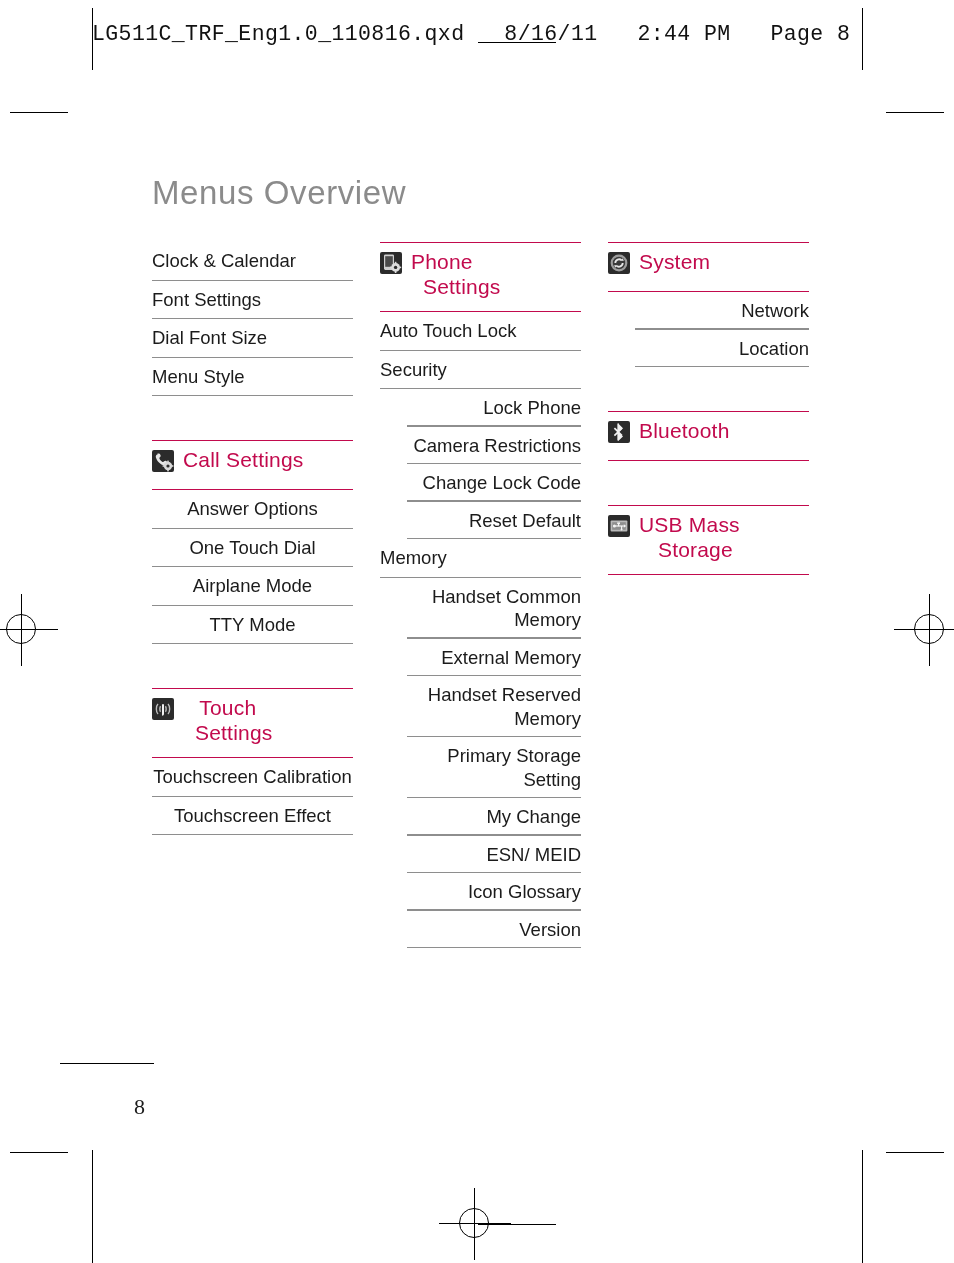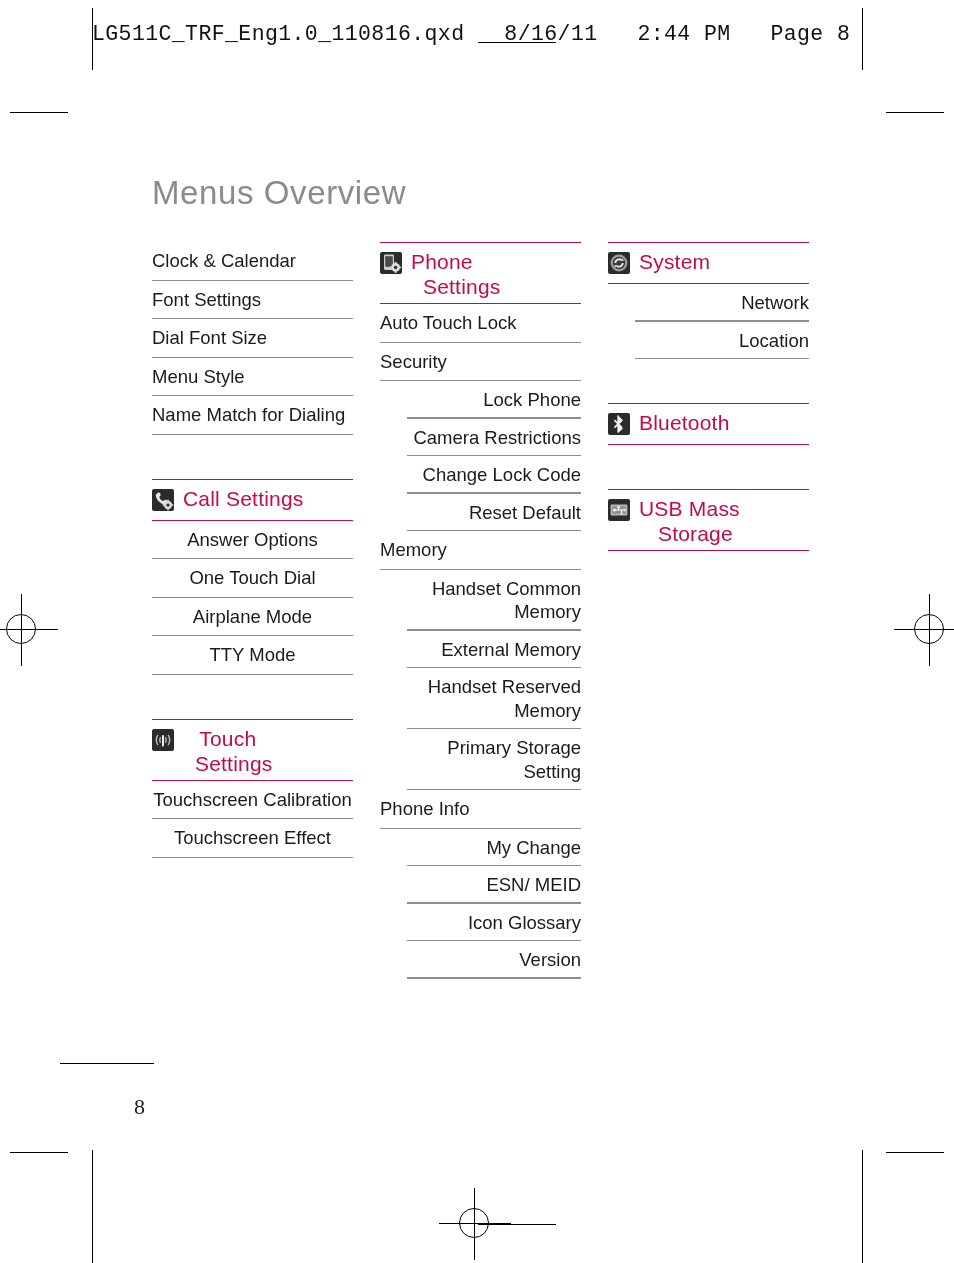--- a/index.html
+++ b/index.html
@@ -88,21 +88,21 @@
   .col.col-mid { margin-left: 27px; }
   .col.col-right { margin-left: 27px; }
 
   .group { margin-bottom: 0; }
   .group + .group { margin-top: 44px; text-align: center; }
 
   .grp-head {
     position: relative;
     border-top: 1.6px solid #c20a4d;
     border-bottom: 1.6px solid #c20a4d;
-    padding: 6px 0 4px 0;
+    padding: 6px 0 12px 0;
     display: flex;
     align-items: flex-start;
     min-height: 30px;
   }
   .grp-head .ico {
     width: 22px;
     height: 22px;
     flex: 0 0 22px;
     margin-top: 3px;
     margin-right: 9px;
@@ -200,21 +200,20 @@
 
 <h1 class="page-title">Menus Overview</h1>
 
 <div class="columns" id="columns-root">
     <div class="col">
       <div class="group">
         <div class="item">Clock &amp; Calendar</div>
         <div class="item">Font Settings</div>
         <div class="item">Dial Font Size</div>
         <div class="item">Menu Style</div>
-        <div class="item">Name Match for Dialing</div>
       </div>
       <div class="group">
         <div class="grp-head">
           <span class="ico">
             <svg width="22" height="22" viewBox="0 0 22 22">
               <path d="M5.5 3.6c1.6-.5 2.6.2 3 1.3.4 1.1-.1 1.9-.7 2.4-.5.4-.6.8-.3 1.4.6 1.3 1.7 2.5 3 3.2.6.3 1 .2 1.4-.3.5-.6 1.3-1 2.3-.6 1.1.4 1.8 1.4 1.3 3-.4 1.3-1.8 2-3.4 1.6-3.6-.9-7.2-4.4-8.2-8-.4-1.6.3-3 1.6-3z" fill="#e6e6e6"></path>
               <circle cx="16" cy="16" r="4.2" fill="#d8d8d8"></circle>
               <circle cx="16" cy="16" r="1.6" fill="#2b2b2b"></circle>
               <g fill="#d8d8d8">
                 <rect x="15.2" y="10.6" width="1.6" height="2.4"></rect>
@@ -273,21 +272,20 @@
         <div class="item">Security</div>
         <div class="item sub sub-rule">Lock Phone</div>
         <div class="item sub sub-rule">Camera Restrictions</div>
         <div class="item sub sub-rule">Change Lock Code</div>
         <div class="item sub sub-rule">Reset Default</div>
         <div class="item">Memory</div>
         <div class="item sub sub-rule">Handset Common Memory</div>
         <div class="item sub sub-rule">External Memory</div>
         <div class="item sub sub-rule">Handset Reserved Memory</div>
         <div class="item sub sub-rule">Primary Storage Setting</div>
-        <div class="item">Phone Info</div>
         <div class="item sub sub-rule">My Change</div>
         <div class="item sub sub-rule">ESN/ MEID</div>
         <div class="item sub sub-rule">Icon Glossary</div>
         <div class="item sub sub-rule">Version</div>
       </div>
     </div>
     <div class="col col-right">
       <div class="group">
         <div class="grp-head">
           <span class="ico">

